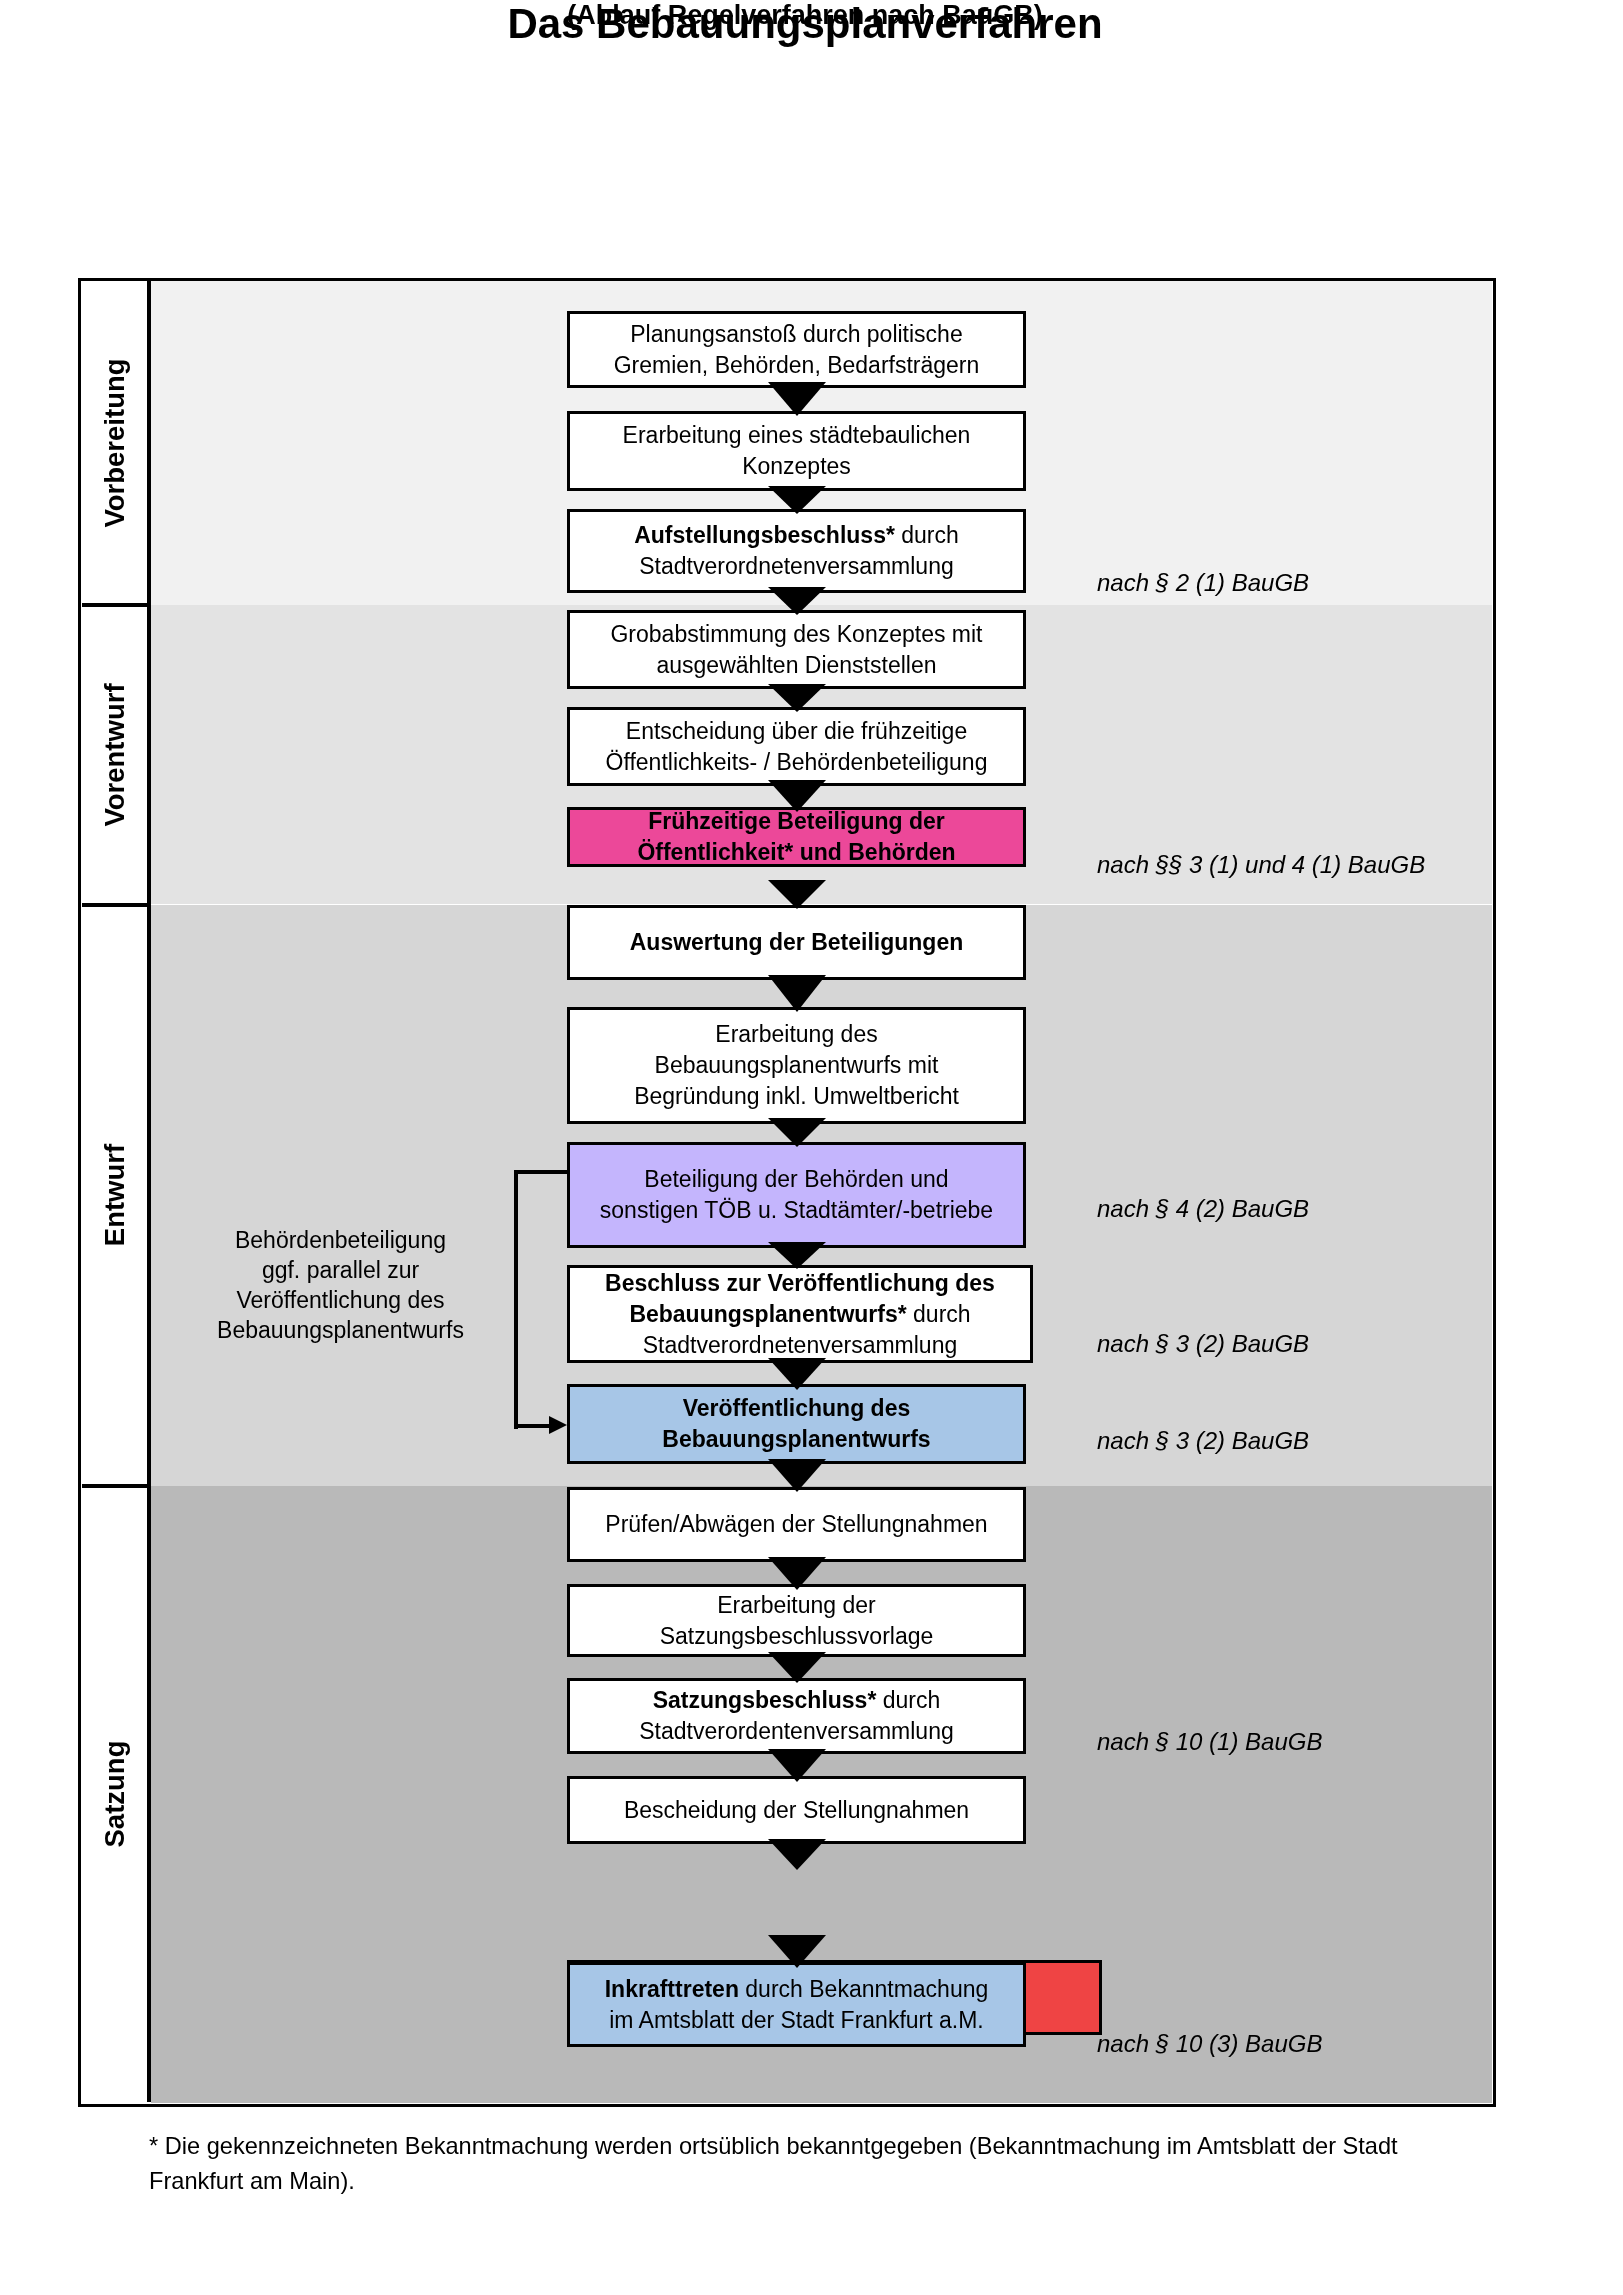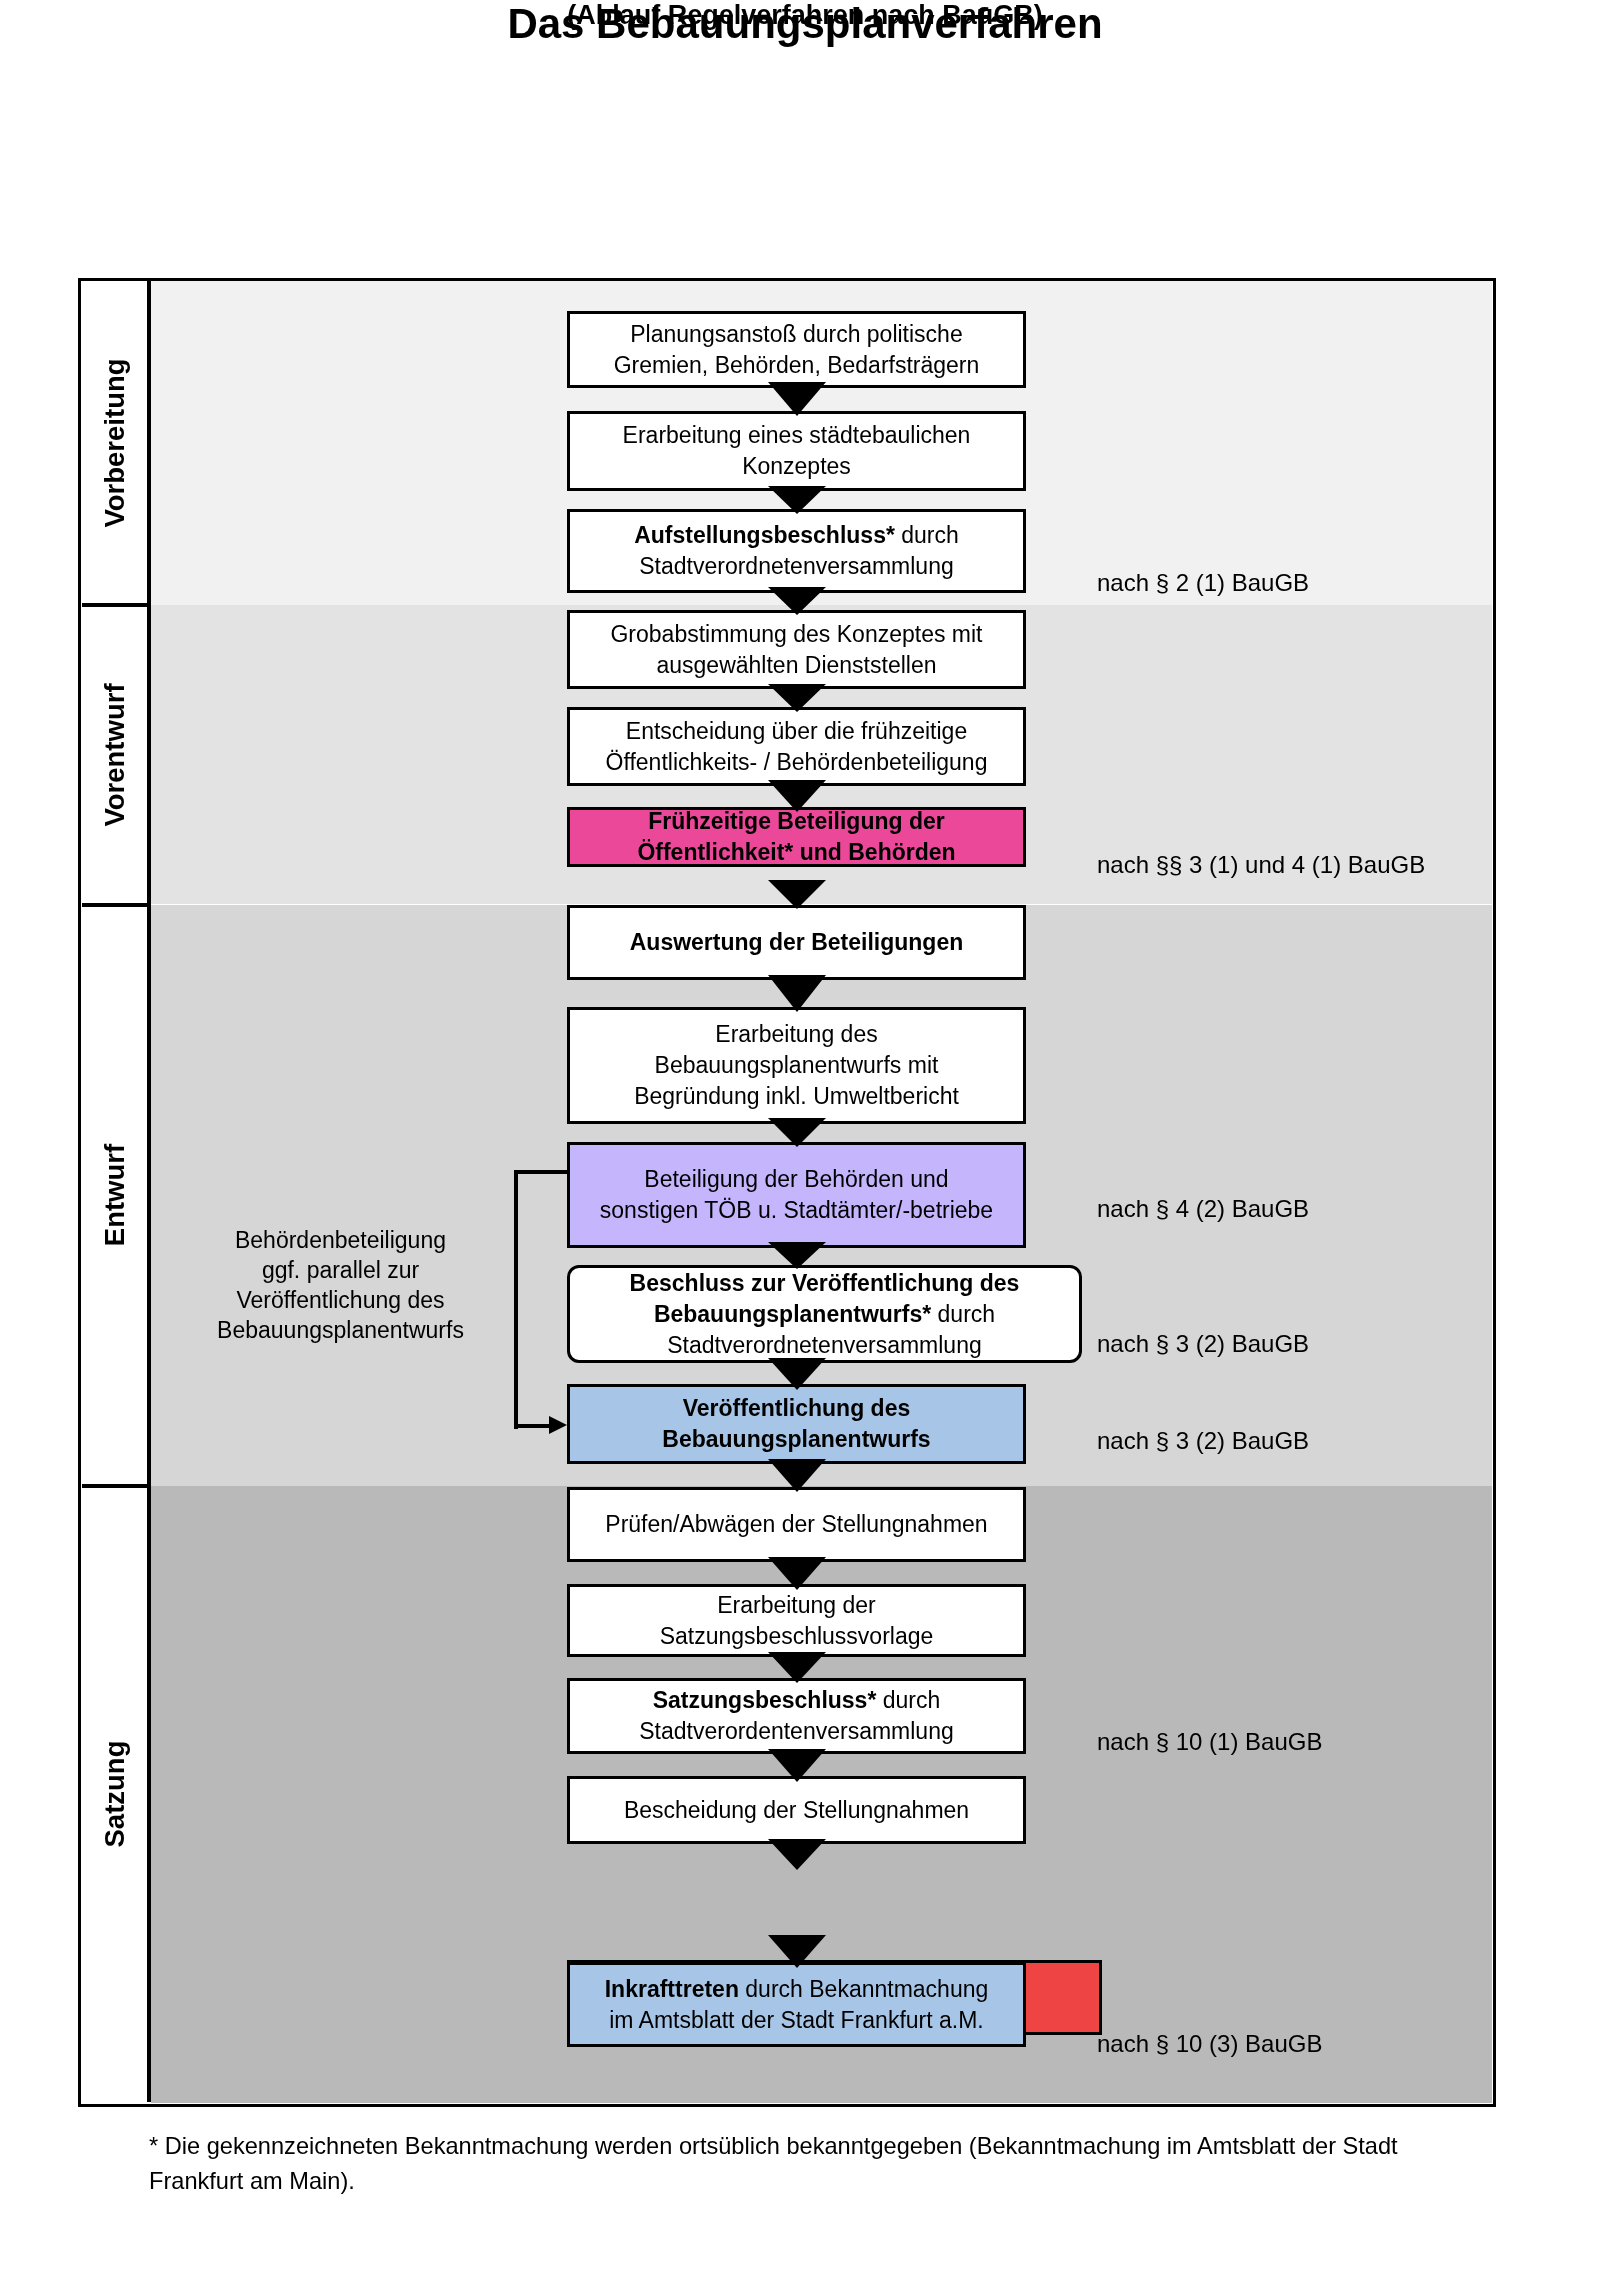--- a/index.html
+++ b/index.html
@@ -47,20 +47,21 @@
   .arrow-down{
     width:0;height:0;
     border-left:29px solid transparent;
     border-right:29px solid transparent;
     z-index:4;
   }
   .legal-ref{
     font-size:24px; line-height:29px;
     white-space:nowrap;
     z-index:3;
+    font-style:italic;
   }
   #side-note{
     text-align:center;
     font-size:23px; line-height:30px;
     z-index:3;
   }
   .arrow-right{
     width:0;height:0;
     border-top:9.8px solid transparent;
     border-bottom:9.8px solid transparent;
@@ -121,21 +122,21 @@
       </div>
       <div class="abs flow-step" style="left: 567px; top: 1007px; width: 459px; height: 117px; background: rgb(255, 255, 255);">
         <div class="line"><span>Erarbeitung des</span></div>
         <div class="line"><span>Bebauungsplanentwurfs mit</span></div>
         <div class="line"><span>Begründung inkl. Umweltbericht</span></div>
       </div>
       <div class="abs flow-step" style="left: 567px; top: 1142px; width: 459px; height: 106px; background: #c4b5fd;">
         <div class="line"><span>Beteiligung der Behörden und</span></div>
         <div class="line"><span>sonstigen TÖB u. Stadtämter/-betriebe</span></div>
       </div>
-      <div class="abs flow-step" style="left: 567px; top: 1265px; width: 515px; height: 98px; background: rgb(255, 255, 255); border-radius: 12px;">
+      <div class="abs flow-step" style="left: 567px; top: 1265px; width: 466px; height: 98px; background: rgb(255, 255, 255);">
         <div class="line"><span class="b">Beschluss zur Veröffentlichung des</span></div>
         <div class="line"><span class="b">Bebauungsplanentwurfs*</span><span> durch</span></div>
         <div class="line"><span>Stadtverordnetenversammlung</span></div>
       </div>
       <div class="abs flow-step" style="left: 567px; top: 1384px; width: 459px; height: 80px; background: rgb(167, 198, 231);">
         <div class="line"><span class="b">Veröffentlichung des</span></div>
         <div class="line"><span class="b">Bebauungsplanentwurfs</span></div>
       </div>
       <div class="abs flow-step" style="left: 567px; top: 1487px; width: 459px; height: 75px; background: rgb(255, 255, 255);">
         <div class="line"><span>Prüfen/Abwägen der Stellungnahmen</span></div>

